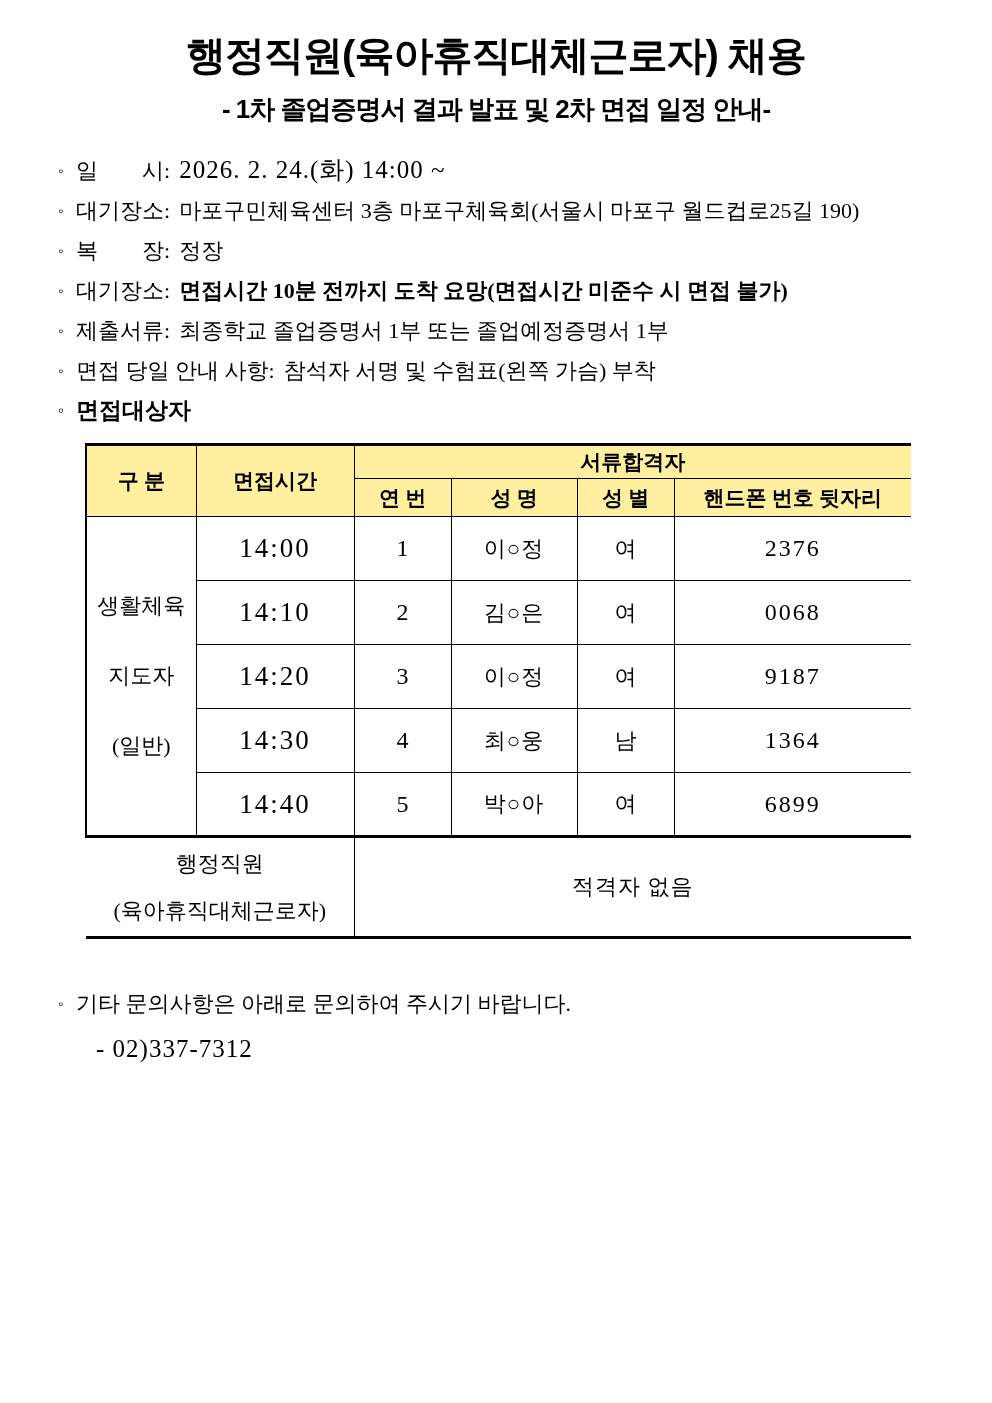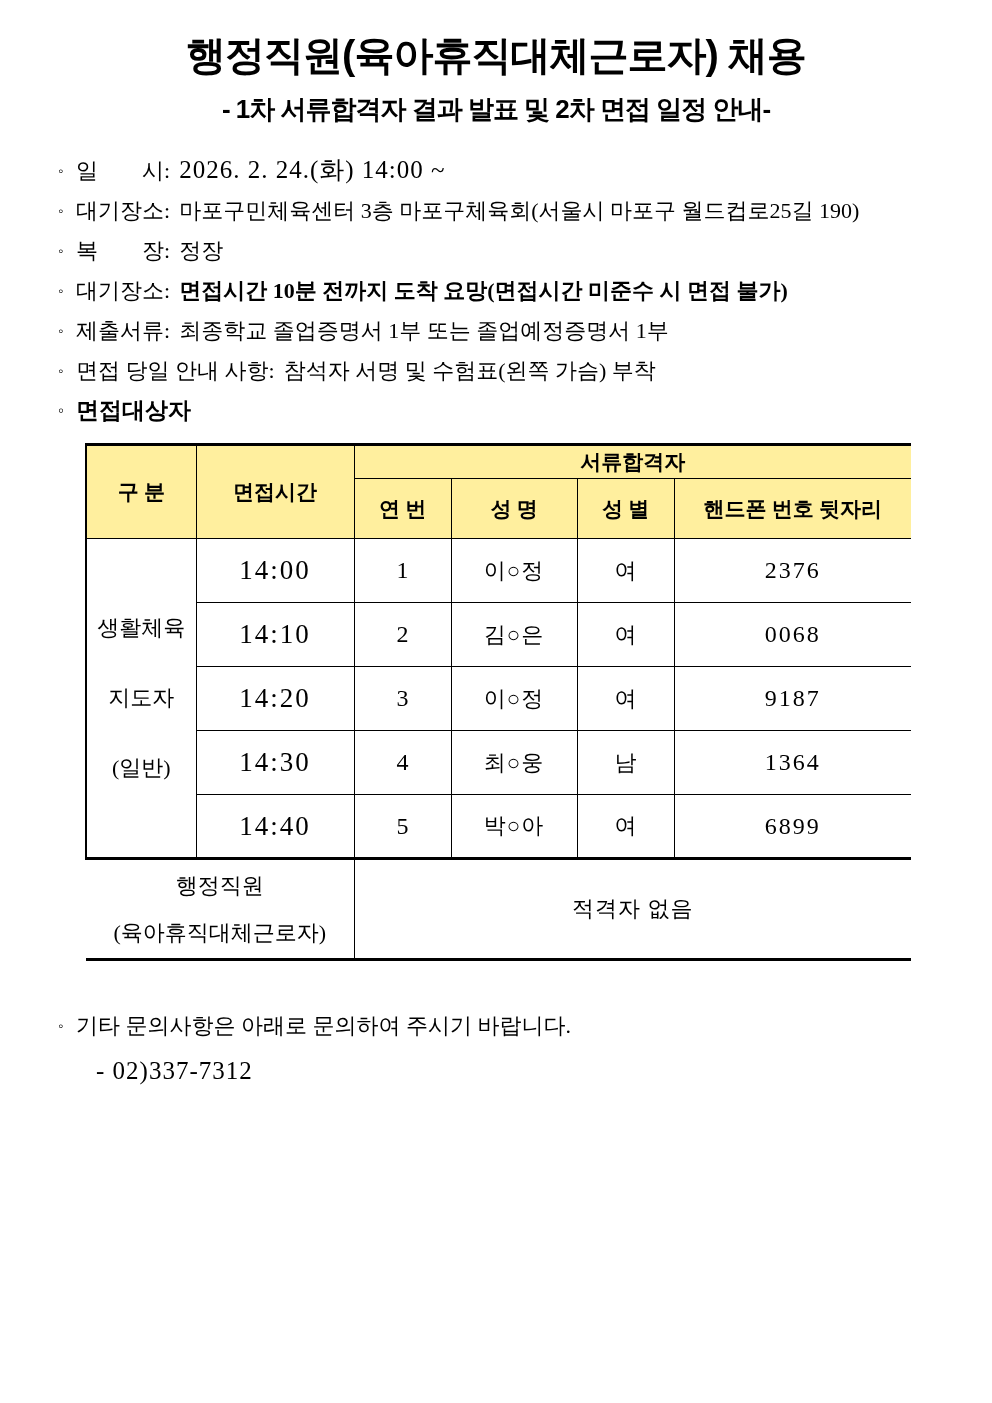--- a/index.html
+++ b/index.html
@@ -73,21 +73,21 @@
     font-weight:normal;
     margin-left:41px;
   }
   .schedule-table thead th{
     background:var(--header-bg);
     font-weight:700;
     font-size:21px;
     letter-spacing:0;
   }
   .hrow1{height:34px;}
-  .hrow2{height:60px;}
+  .hrow2{height:38px;}
   .hrow1 th{border-top:3px solid var(--border-color);}
   .c-group,.group-cell{border-left:2px solid var(--border-color) !important;}
   .no-right{border-right:none !important;}
   .data-row{height:64px;}
   .cell-time{font-size:27px;letter-spacing:2px;}
   .cell-no{font-size:24px;}
   .cell-name{font-size:22px;letter-spacing:1px;}
   .cell-gender{font-size:22px;}
   .cell-phone{font-size:24px;letter-spacing:2px;}
   .group-cell{font-size:22px;}
@@ -116,21 +116,21 @@
     white-space:pre;
   }
 </style>
 </head>
 <body>
 
 <div class="page">
 
   <div class="title-block">
     <div class="title-line">행정직원(육아휴직대체근로자) 채용</div>
-    <div class="subtitle">- 1차 서류합격자 결과 발표 및 2차 면접 일정 안내-</div>
+    <div class="subtitle">- 1차 졸업증명서 결과 발표 및 2차 면접 일정 안내-</div>
   </div>
 
   <div class="info-list">
     <div class="info-item">
       <span class="bullet">◦</span>
       <span class="label">일　　시:</span>
       <span class="value value-date">2026. 2. 24.(화) 14:00 ~</span>
     </div>
     <div class="info-item">
       <span class="bullet">◦</span>

